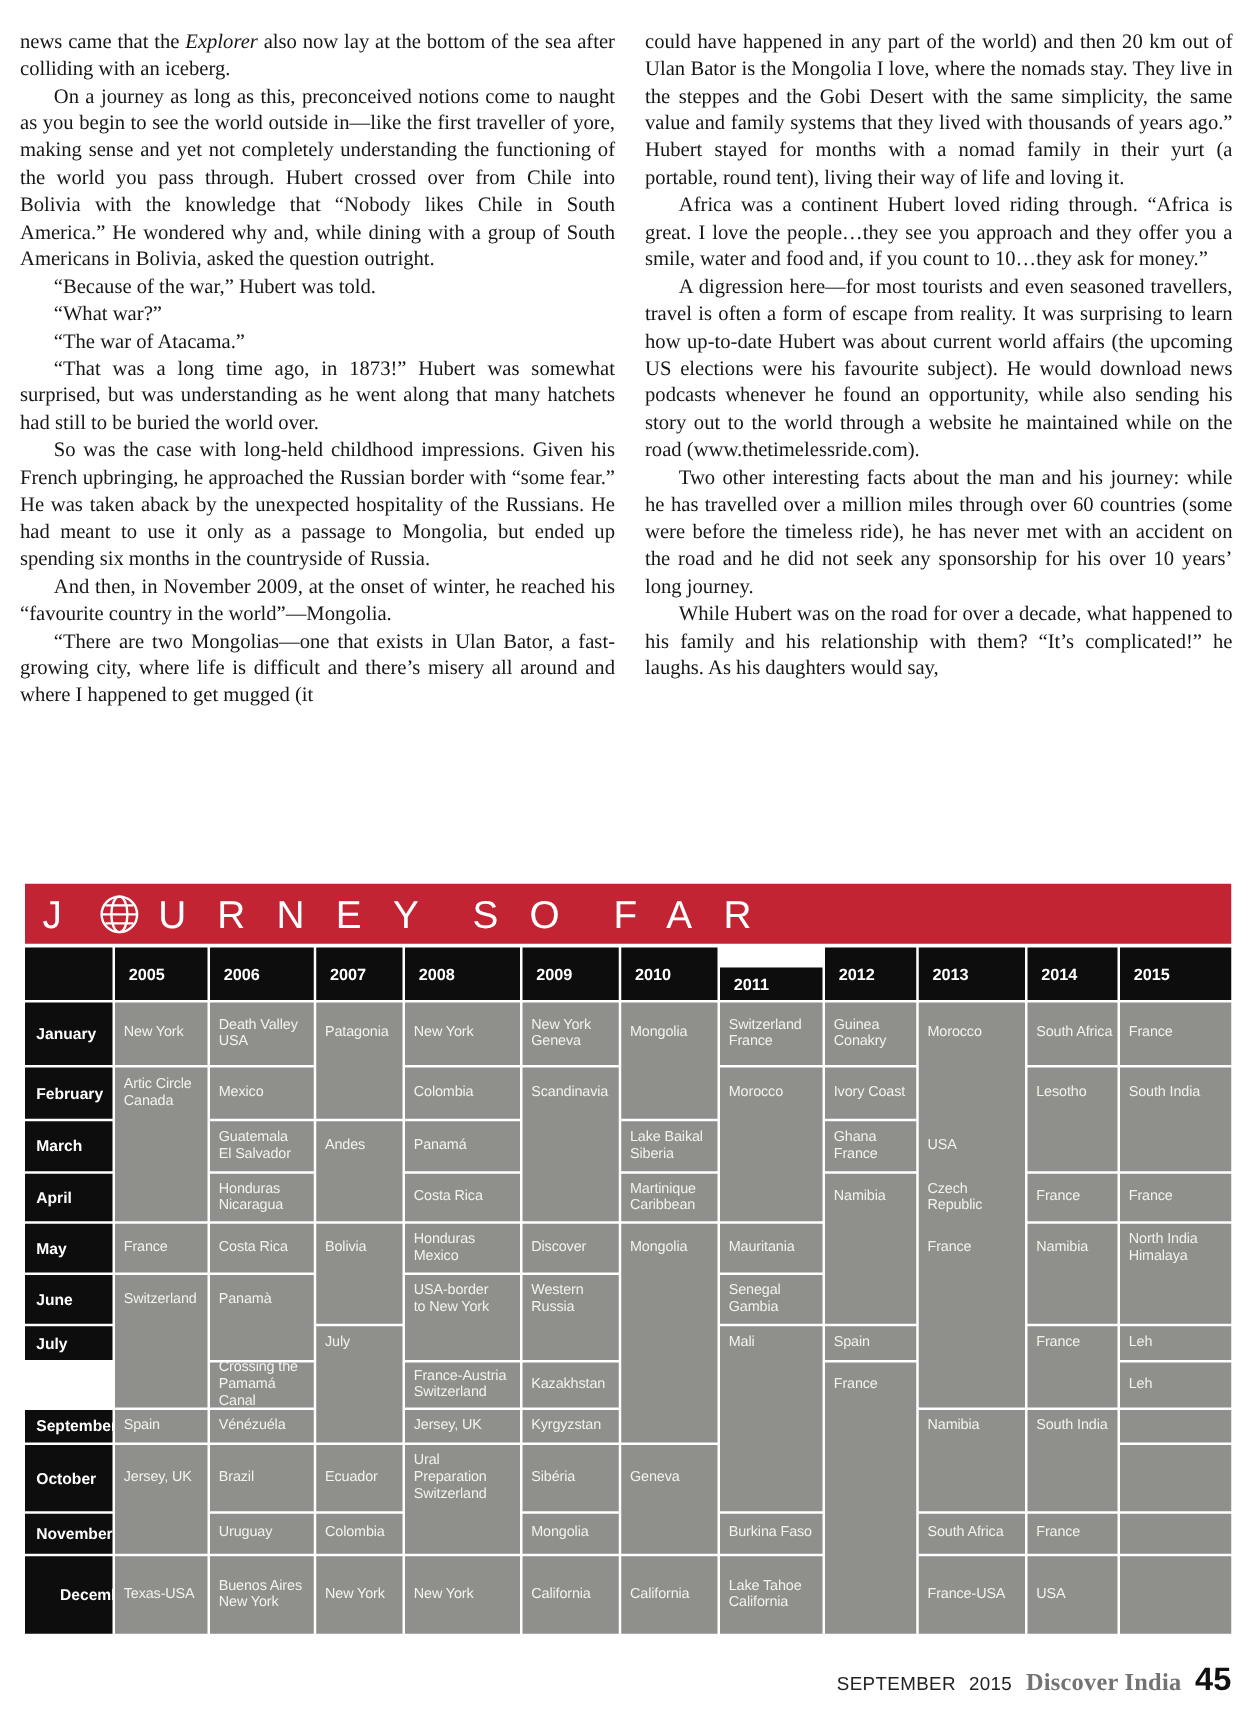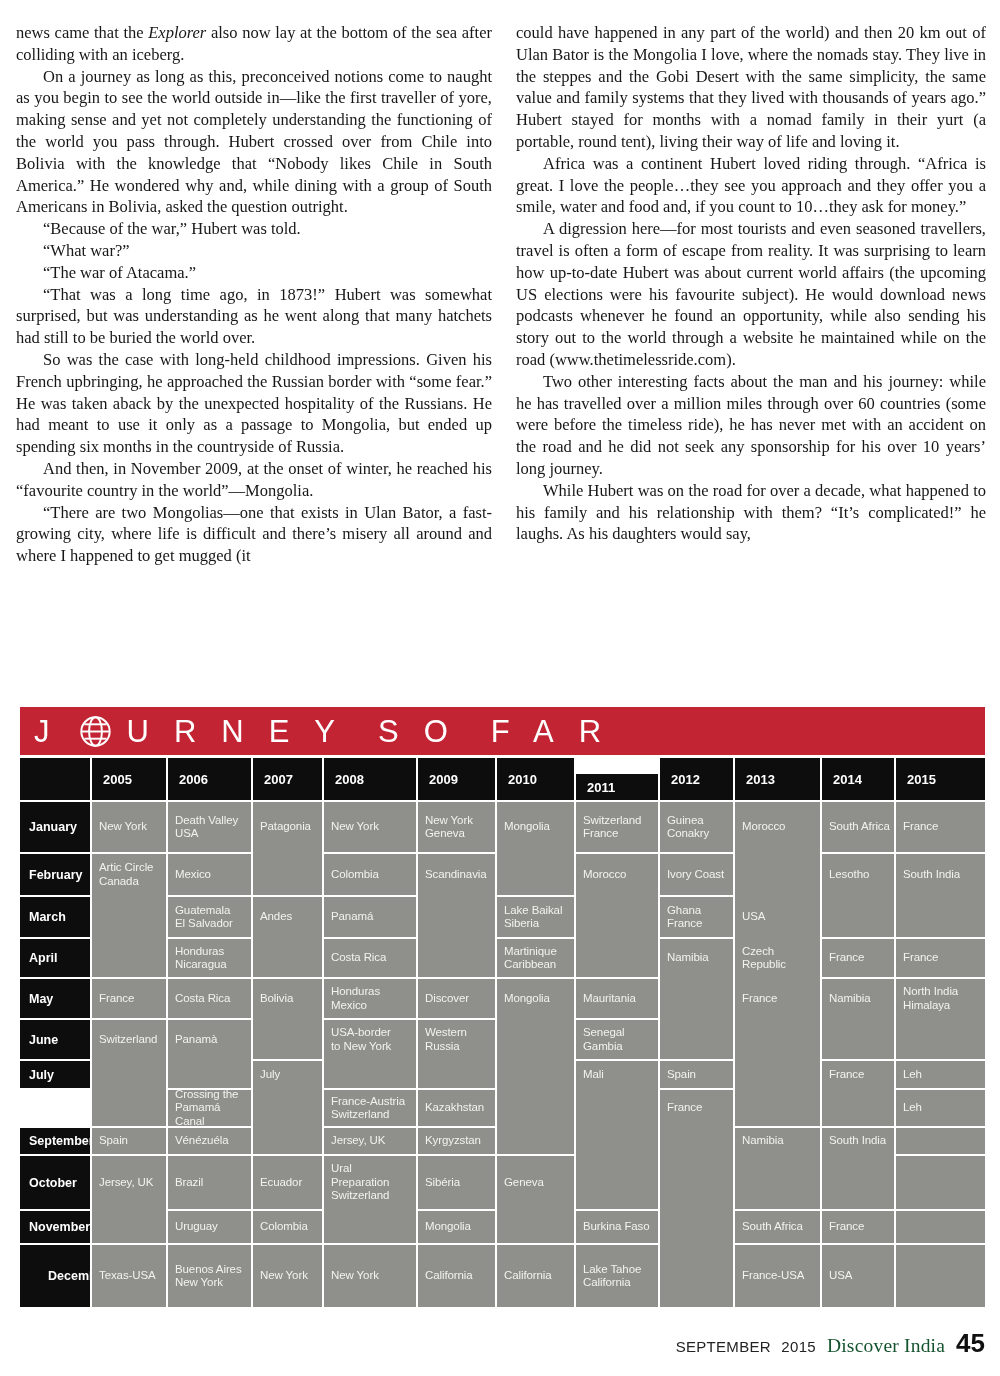--- a/index.html
+++ b/index.html
@@ -39,21 +39,21 @@
   }
   .gcell{background:#8f8f8c;}
   .glabel{
     color:#f2f2ee;font-size:11.5px;line-height:13.5px;letter-spacing:-0.1px;
     display:flex;align-items:center;padding-left:7px;padding-right:3px;
     box-sizing:border-box;white-space:pre-line;z-index:2;pointer-events:none;
   }
   
   .footer{position:absolute;right:15px;top:1328px;display:flex;align-items:baseline;gap:11px;}
   .f-issue{font-family:"Liberation Sans",sans-serif;font-size:15px;color:#232323;letter-spacing:0.3px;word-spacing:6px;}
-  .f-mag{font-family:"Liberation Serif",serif;font-size:19.5px;font-weight:normal;color:#14532d;letter-spacing:0.2px;}
+  .f-mag{font-family:"Liberation Serif",serif;font-size:19.5px;font-weight:bold;color:#737373;letter-spacing:0.2px;}
   .f-page{font-family:"Liberation Sans",sans-serif;font-size:26px;font-weight:bold;color:#101010;}
 </style>
 </head>
 <body>
 
 <div class="article">
   <div class="colL">
       <p class="para"><span>news came that the </span><em>Explorer</em><span> also now lay at the bottom of the sea after colliding with an iceberg.</span></p>
       <p class="para indent"><span>On a journey as long as this, preconceived notions come to naught as you begin to see the world outside in—like the first traveller of yore, making sense and yet not completely understanding the functioning of the world you pass through. Hubert crossed over from Chile into Bolivia with the knowledge that “Nobody likes Chile in South America.” He wondered why and, while dining with a group of South Americans in Bolivia, asked the question outright.</span></p>
       <p class="para indent"><span>“Because of the war,” Hubert was told.</span></p>

